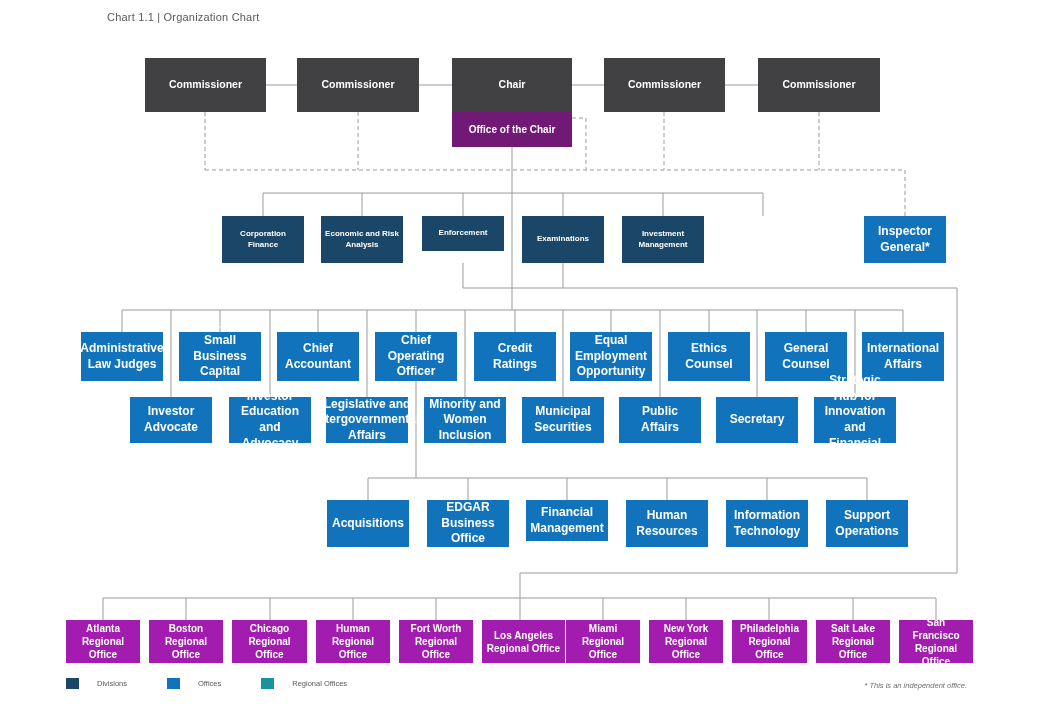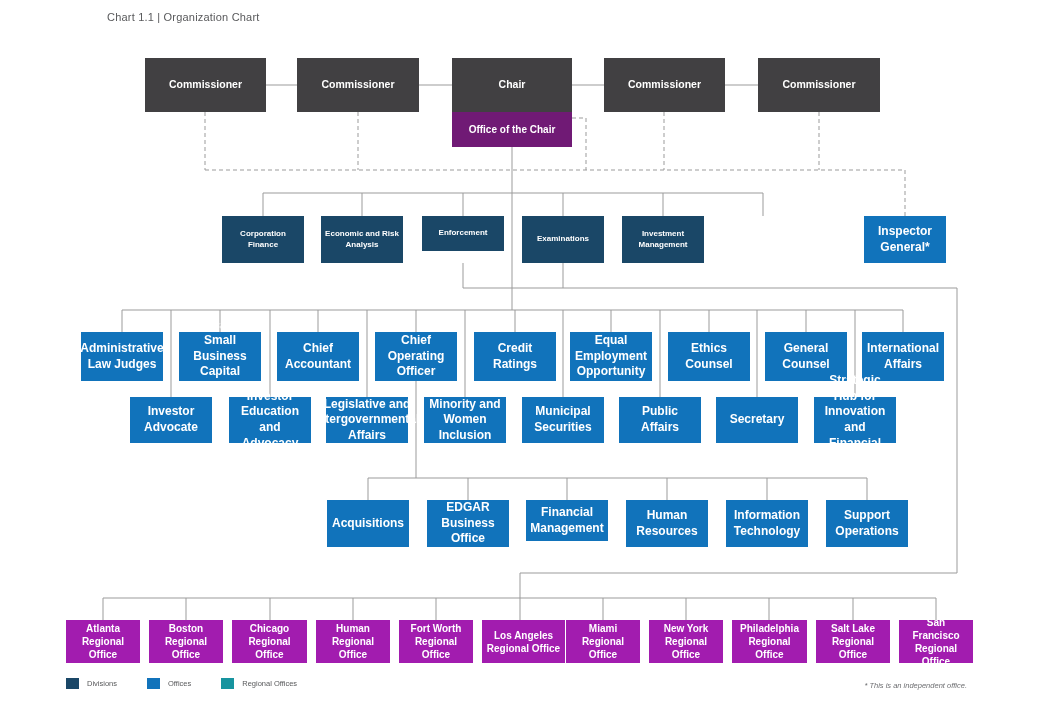--- a/index.html
+++ b/index.html
@@ -15,21 +15,21 @@
   .node{
     position:absolute;display:flex;align-items:center;justify-content:center;
     text-align:center;color:#ffffff;font-weight:bold;box-sizing:border-box;
     padding:2px 3px;line-height:1.3;
   }
   .dark{background:#414042;font-size:10.5px;}
   .division{background:#1a4767;font-size:8px;}
   .office{background:#1173bb;font-size:12px;}
   .office-lg{background:#701a75;font-size:10px;}
   .regional{background:#a21caf;font-size:10px;}
-  .legend{position:absolute;left:66px;top:678px;display:flex;align-items:center;gap:8px;}
+  .legend{position:absolute;left:66px;top:678px;display:flex;align-items:center;gap:18px;}
   .legend .swatch{width:13px;height:11px;display:inline-block;}
   .legend .lbl{font-size:7.5px;color:#58595b;margin-right:22px;}
   .footnote{
     position:absolute;right:72px;top:681px;font-size:7.5px;font-style:italic;color:#6d6e71;
   }
 </style>
 </head>
 <body>
 
 <div class="stage">

